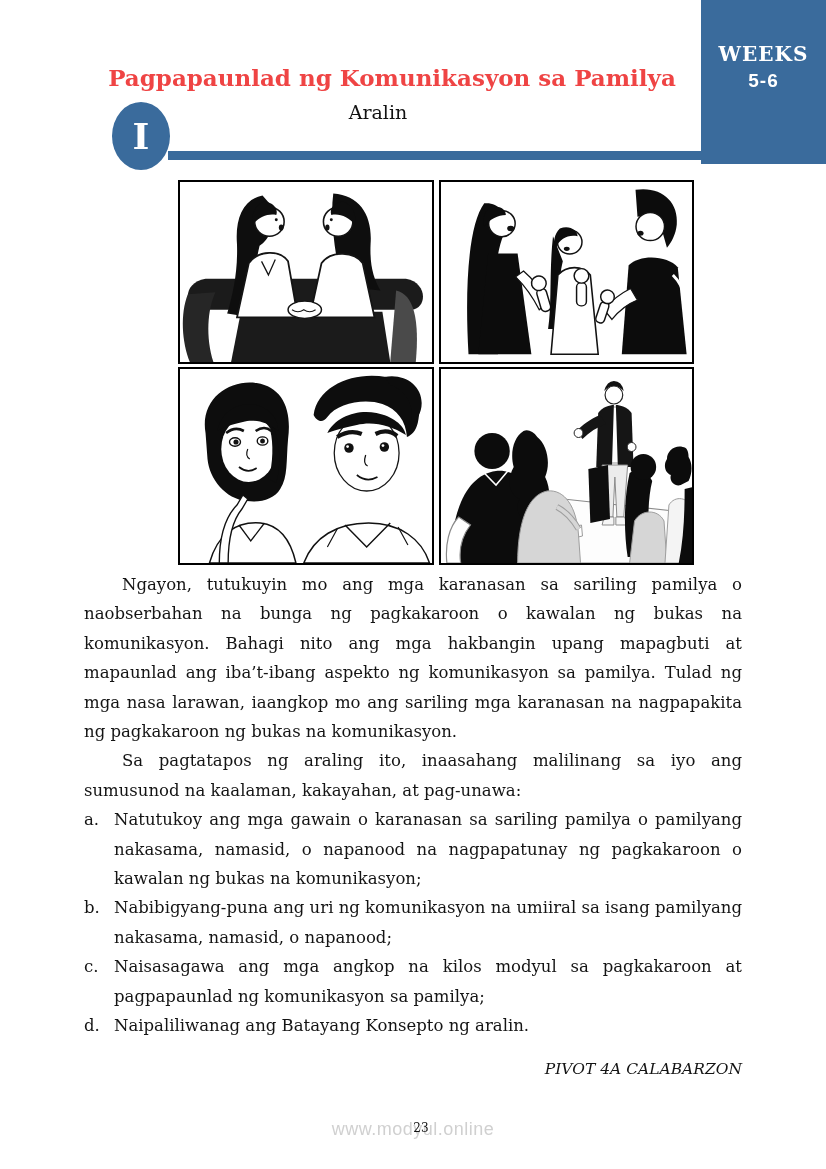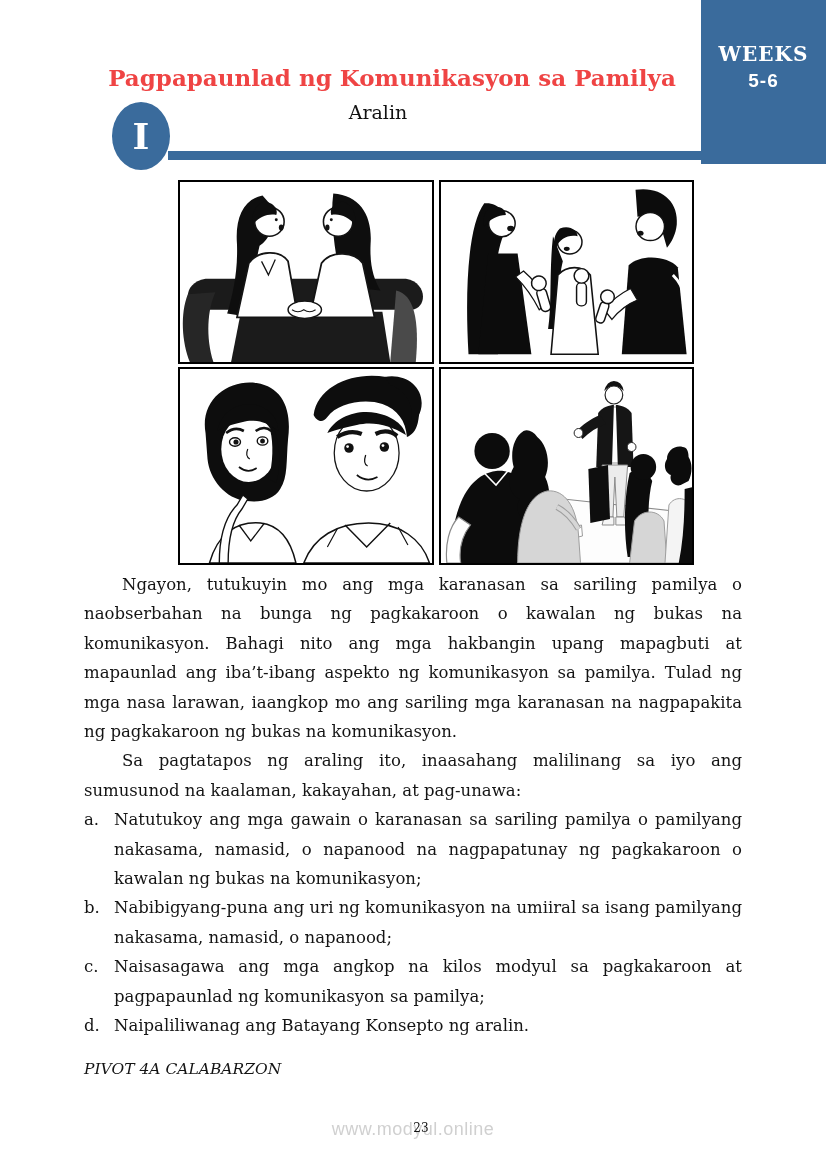--- a/index.html
+++ b/index.html
@@ -36,21 +36,21 @@
   
   .content{
     position:absolute;left:84px;top:570px;width:658px;
     font-size:16.5px;line-height:29.4px;text-align:justify;
   }
   .content p{margin:0;text-indent:38px;}
   .obj-list{margin:0;}
   .obj-item{display:flex;}
   .obj-marker{flex:0 0 30px;width:30px;}
   .obj-text{flex:1;text-align:justify;}
-  .pivot{ text-align:left;font-style:italic;font-size:15.5px;margin-top:14px;}
+  .pivot{ text-align:right;font-style:italic;font-size:15.5px;margin-top:14px;}
   
   .watermark{
     position:absolute;left:0;top:1119px;width:100%;text-align:center;
     font-family:Liberation Sans, sans-serif;
     font-size:18px;color:#d0d0d0;letter-spacing:0.5px;z-index:1;
   }
   .page-number{
     position:absolute;left:8px;top:1121px;width:100%;text-align:center;
     font-size:12px;color:#111;z-index:2;
   }

